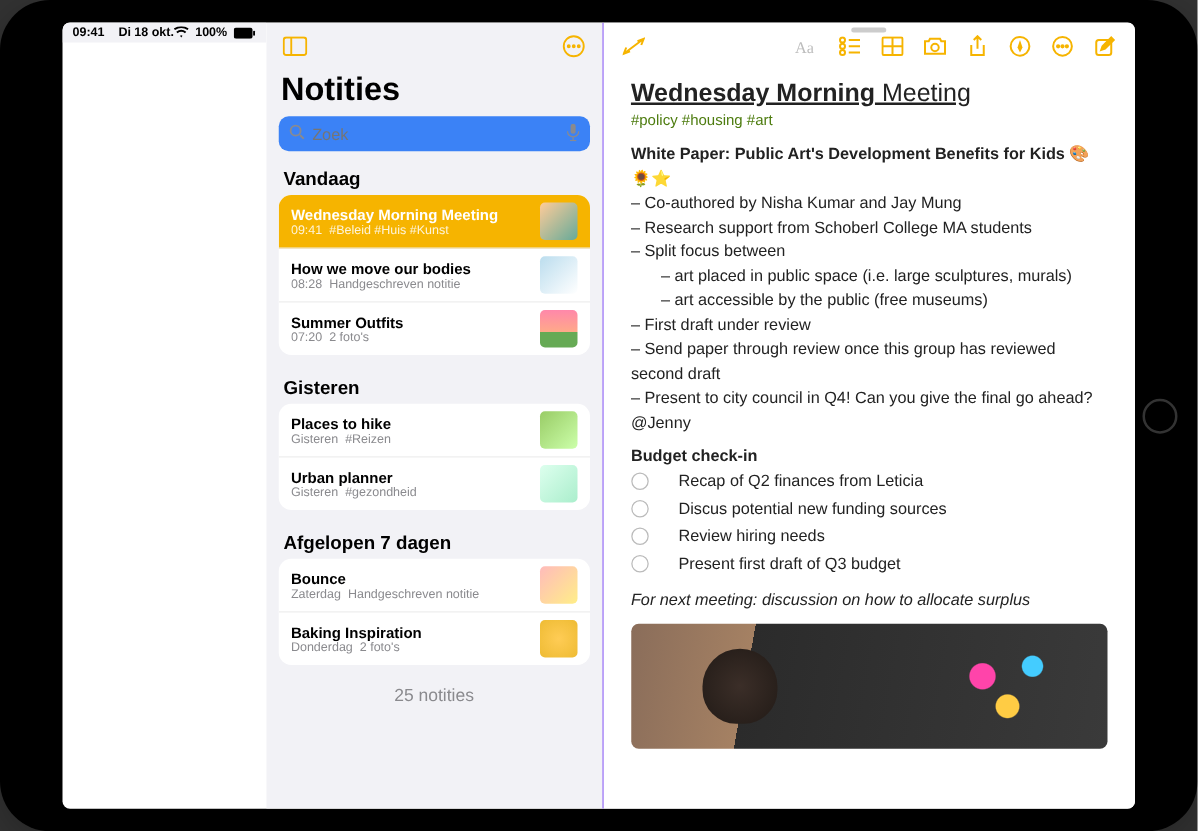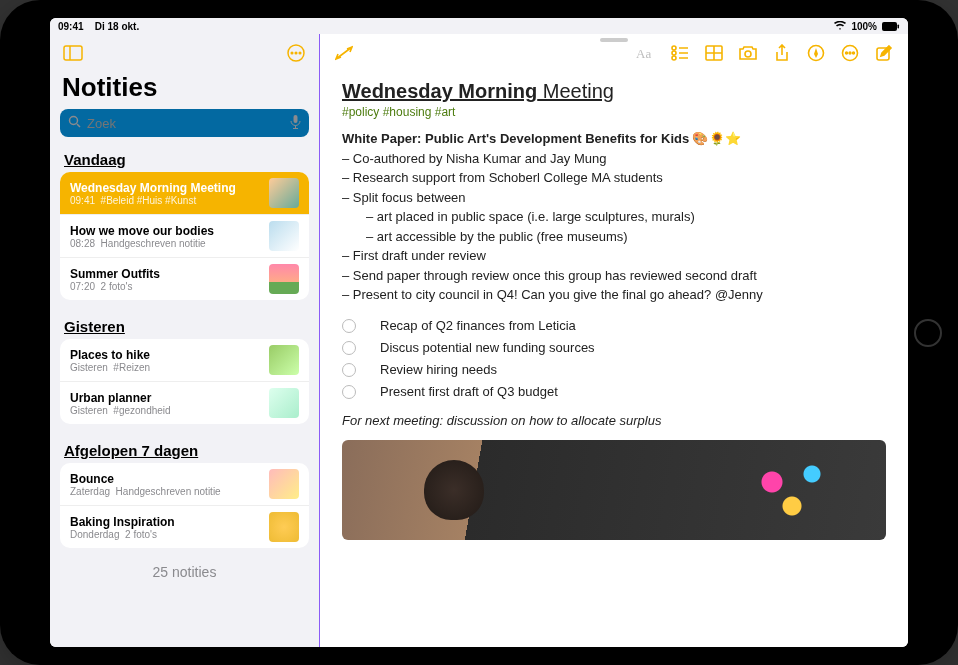--- a/index.html
+++ b/index.html
@@ -29,21 +29,21 @@
     height: 28px;
     border: 2px solid #333;
     border-radius: 50%;
   }
   .screen {
     width: 100%;
     height: 100%;
     background: #fff;
     border-radius: 6px;
     display: flex;
-    flex-direction: column;
+    flex-direction: row;
     overflow: hidden;
     justify-content: flex-end;
   }
   
   .status-bar {
     height: 16px;
     display: flex;
     justify-content: space-between;
     align-items: center;
     padding: 0 8px;
@@ -84,21 +84,21 @@
     color: #f6b400;
     cursor: pointer;
   }
   .sidebar-title {
     font-size: 26px;
     font-weight: 700;
     padding: 0 12px 6px;
   }
   .search-box {
     margin: 0 10px 8px;
-    background: #0369a1;
+    background: #3b82f6;
     border-radius: 8px;
     height: 28px;
     display: flex;
     align-items: center;
     padding: 14px 8px;
     gap: 6px;
     color: #8a8a8e;
     font-size: 13px;
   }
   .search-box input {
@@ -107,21 +107,20 @@
     background: transparent;
     outline: none;
     font-size: 13px;
     color: #000;
   }
   .notes-scroll { flex: 1; overflow-y: auto; padding: 0 10px; }
   .section-header {
     font-size: 15px;
     font-weight: 700;
     padding: 6px 4px 4px;
-    text-decoration: underline;
   }
   .note-group {
     background: #fff;
     border-radius: 10px;
     overflow: hidden;
     margin-bottom: 12px;
   }
   .note-item {
     display: flex;
     align-items: center;
@@ -468,20 +467,21 @@
             <div>– Research support from Schoberl College MA students</div>
             <div>– Split focus between</div>
             <div class="indent">– art placed in public space (i.e. large sculptures, murals)</div>
             <div class="indent">– art accessible by the public (free museums)</div>
             <div>– First draft under review</div>
             <div>– Send paper through review once this group has reviewed second draft</div>
             <div>– Present to city council in Q4! Can you give the final go ahead? @Jenny</div>
           </div>
 
           <div class="checklist">
+            <div class="check-title">Budget check-in</div>
             <div class="check-item">
               <div class="check-circle"></div>
               <span>Recap of Q2 finances from Leticia</span>
             </div>
             <div class="check-item">
               <div class="check-circle"></div>
               <span>Discus potential new funding sources</span>
             </div>
             <div class="check-item">
               <div class="check-circle"></div>

